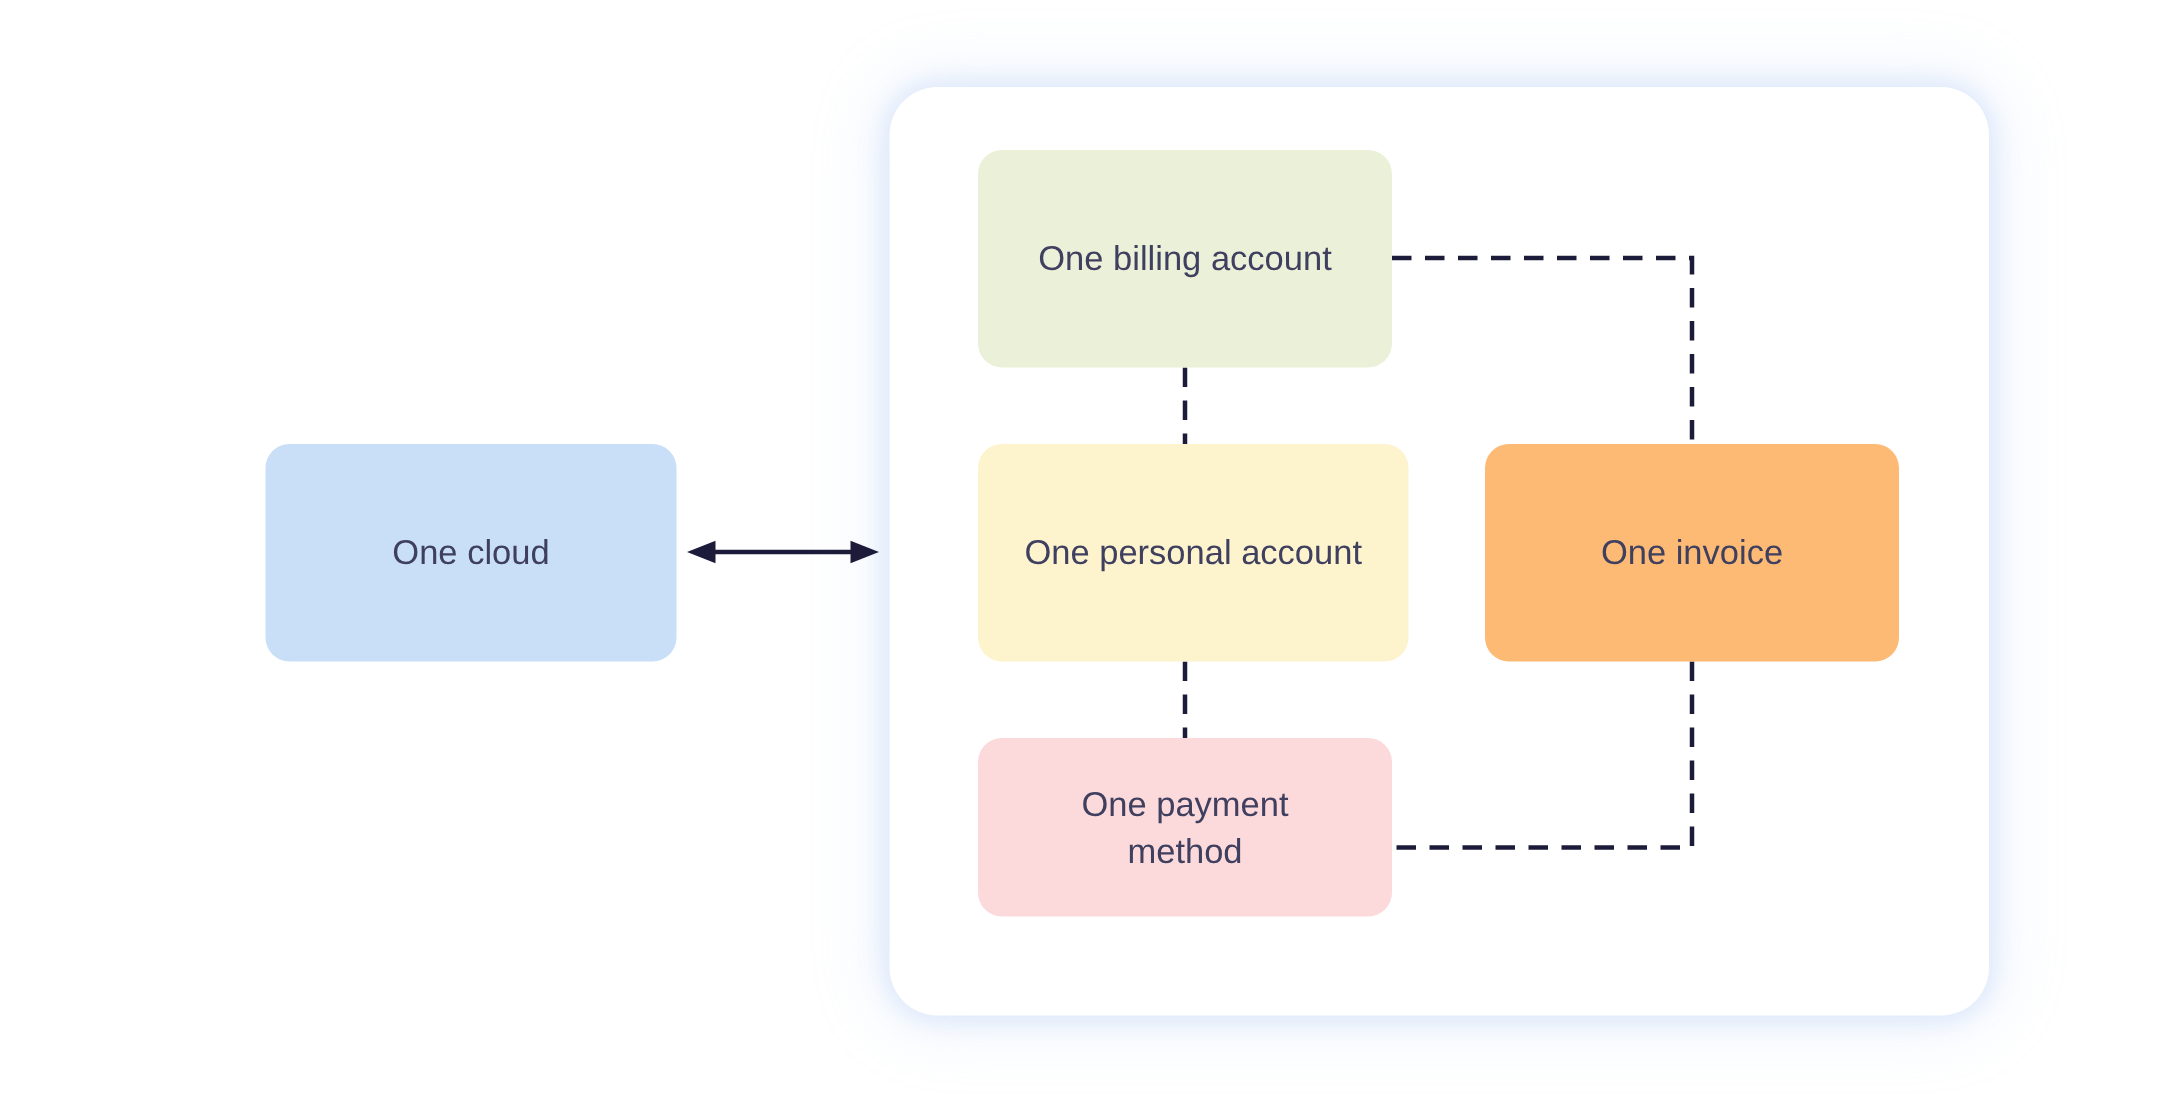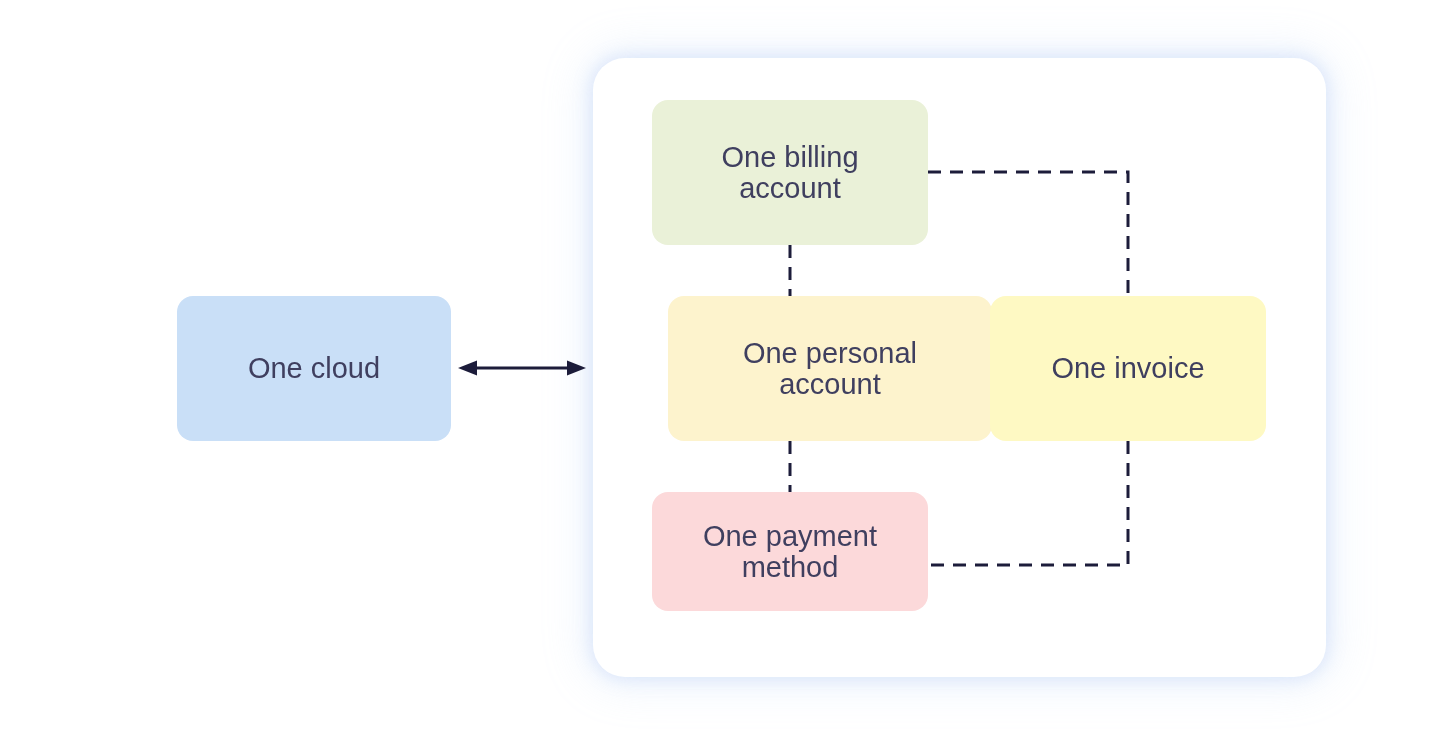--- a/index.html
+++ b/index.html
@@ -34,29 +34,29 @@
     height: 740px;
     pointer-events: none;
   }
   .node {
     position: absolute;
     border-radius: 16px;
     display: flex;
     align-items: center;
     justify-content: center;
     text-align: center;
-    font-size: 29px;
+    font-size: 23px;
     line-height: 31px;
     color: #3f3f5f;
     padding: 0 30px;
     box-sizing: border-box;
   }
   .node-cloud   { left: 177px; top: 296px; width: 274px; height: 145px; }
   .node-billing { left: 652px; top: 100px; width: 276px; height: 145px; }
-  .node-personal{ left: 668px; top: 296px; width: 324px; height: 145px; }
+  .node-personal{ left: 652px; top: 296px; width: 287px; height: 145px; }
   .node-invoice { left: 990px; top: 296px; width: 276px; height: 145px; }
   .node-payment { left: 652px; top: 492px; width: 276px; height: 119px; }
 </style>
 </head>
 <body>
 
 <div class="stage">
 
   <div class="panel"></div>
 
@@ -82,21 +82,21 @@
   </div>
 
   <div class="node node-billing" style="background: rgb(234, 241, 216); color: rgb(63, 63, 95);">
     <span>One billing account</span>
   </div>
 
   <div class="node node-personal" style="background: rgb(253, 243, 205); color: rgb(63, 63, 95);">
     <span>One personal account</span>
   </div>
 
-  <div class="node node-invoice" style="background: #fef9c3; color: rgb(63, 63, 95);">
+  <div class="node node-invoice" style="background: #fdba74; color: rgb(63, 63, 95);">
     <span>One invoice</span>
   </div>
 
   <div class="node node-payment" style="background: rgb(252, 217, 218); color: rgb(63, 63, 95);">
     <span>One payment method</span>
   </div>
 
 </div>
 
 </body></html>

